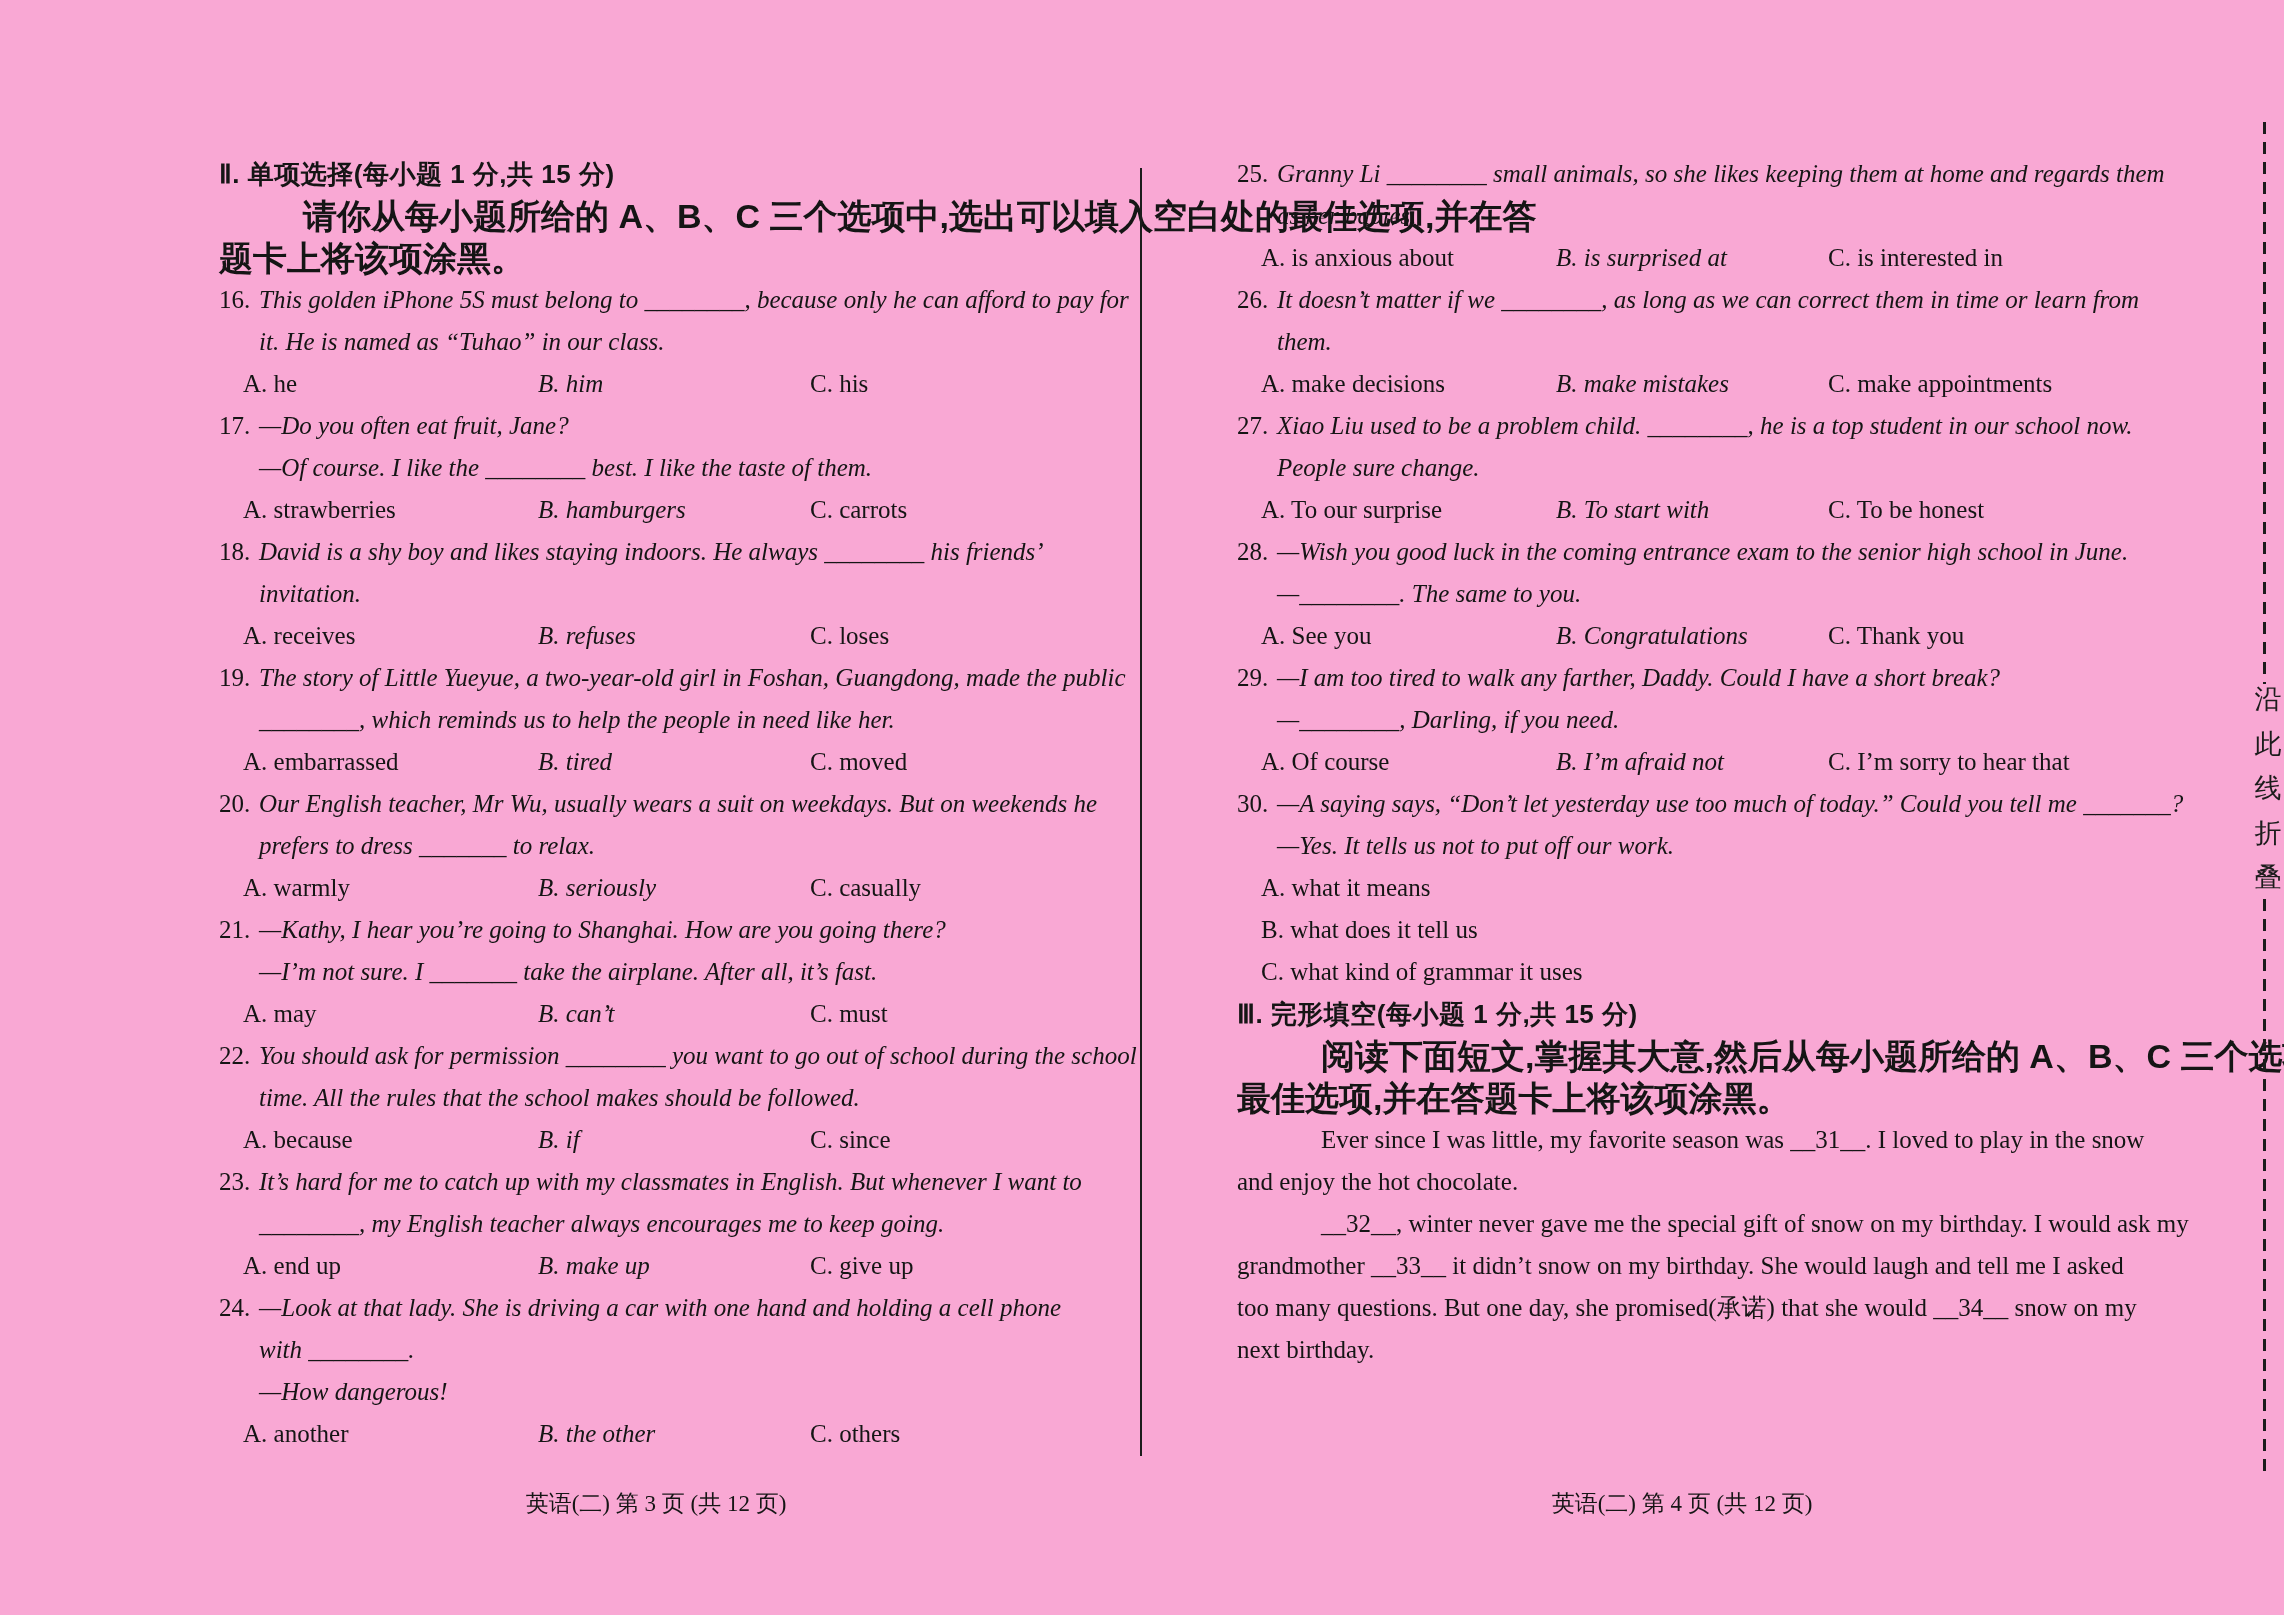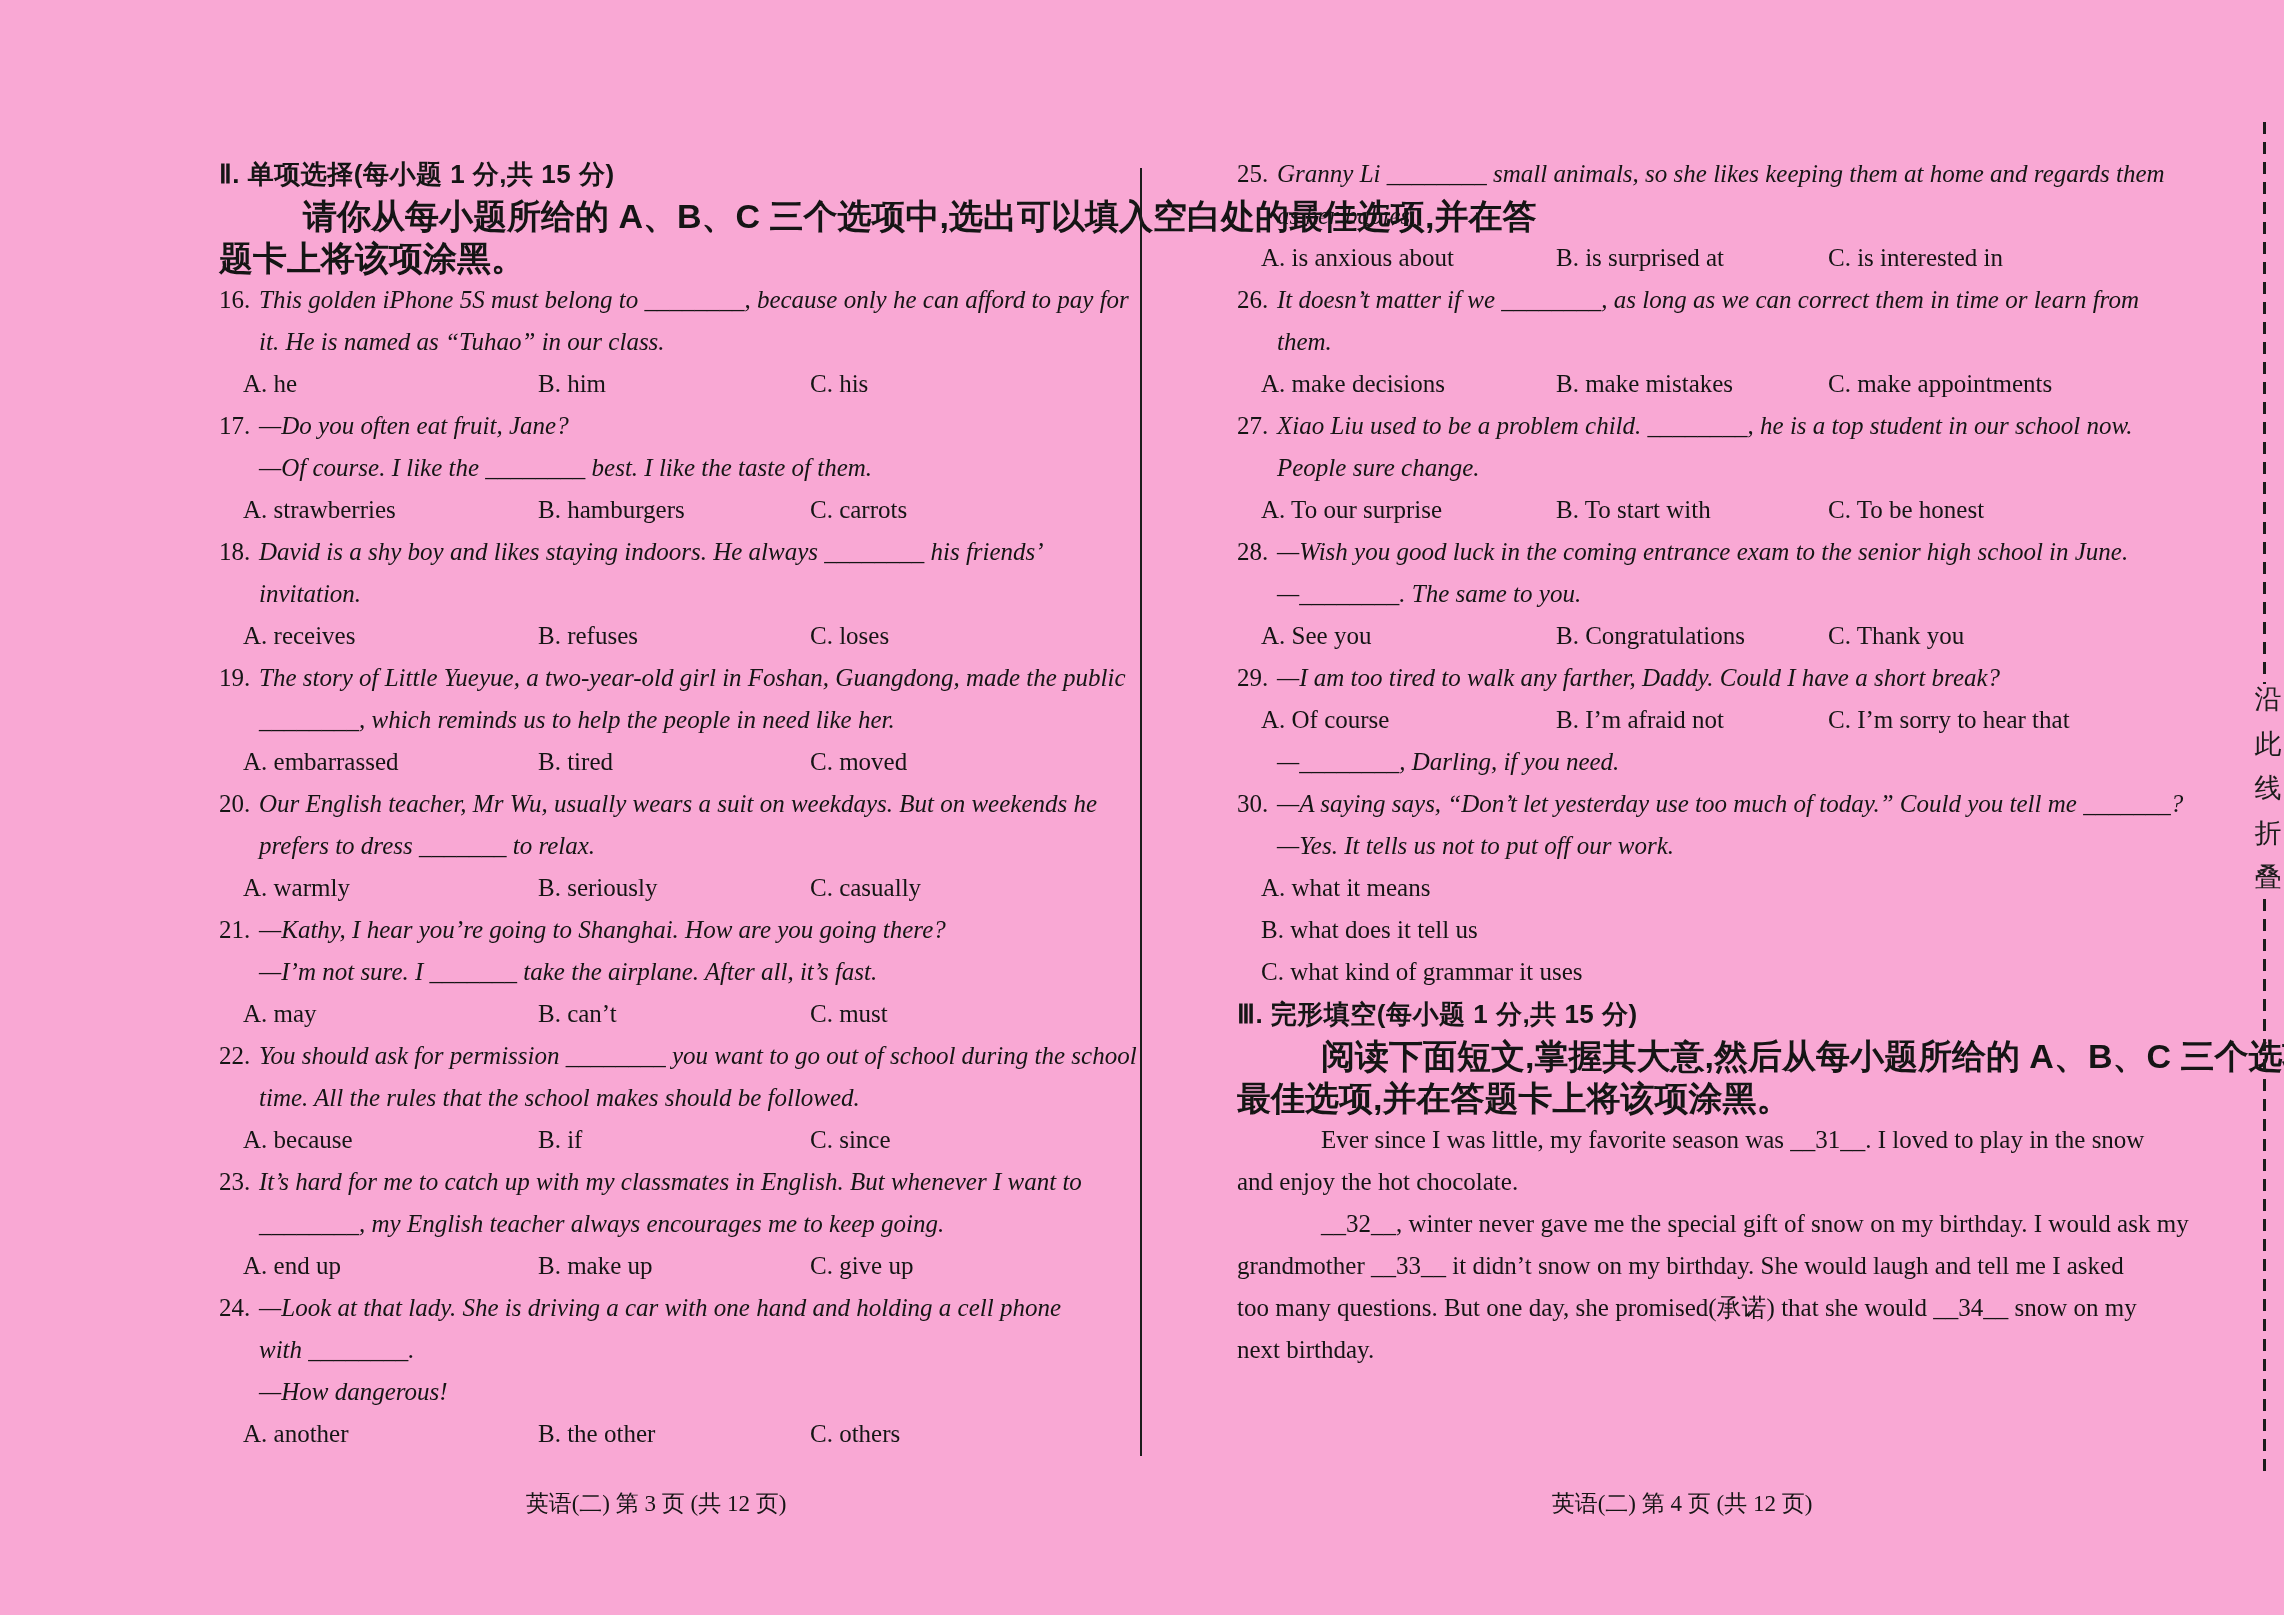--- a/index.html
+++ b/index.html
@@ -21,21 +21,21 @@
   }
   .instr{
     font-family:"Liberation Sans", sans-serif;
     font-weight:bold;font-size:34px;
   }
   .ind{padding-left:84px;}
   .qnum{position:absolute;left:0;}
   .qtext{display:inline-block;padding-left:40px;font-style:italic;}
   .opt{position:absolute;}
   .oa{left:24px;}
-  .ob{left:319px;}
+  .ob{left:319px;font-style:italic;}
   .oc{left:591px;}
   .footer{
     position:absolute;top:1483px;height:42px;line-height:42px;
     font-size:23px;text-align:center;
   }
   .footer-left{left:219px;width:874px;}
   .footer-right{left:1245px;width:874px;}
   .divider{
     position:absolute;left:1140px;top:168px;width:2.1px;height:1288px;
     background:#1c1c1c;
@@ -181,26 +181,26 @@
           <div class="line"><span class="qnum">28.</span><span class="qtext">—Wish you good luck in the coming entrance exam to the senior high school in June.</span></div>
           <div class="line"><span class="qtext">—________. The same to you.</span></div>
           <div class="line">
             <span class="opt oa">A. See you</span>
             <span class="opt ob">B. Congratulations</span>
             <span class="opt oc">C. Thank you</span>
           </div>
         </div>
         <div class="q">
           <div class="line"><span class="qnum">29.</span><span class="qtext">—I am too tired to walk any farther, Daddy. Could I have a short break?</span></div>
+          <div class="line"><span class="qtext">—________, Darling, if you need.</span></div>
           <div class="line">
             <span class="opt oa">A. Of course</span>
             <span class="opt ob">B. I’m afraid not</span>
             <span class="opt oc">C. I’m sorry to hear that</span>
           </div>
-          <div class="line"><span class="qtext">—________, Darling, if you need.</span></div>
         </div>
         <div class="q">
           <div class="line"><span class="qnum">30.</span><span class="qtext">—A saying says, “Don’t let yesterday use too much of today.” Could you tell me _______?</span></div>
           <div class="line"><span class="qtext">—Yes. It tells us not to put off our work.</span></div>
           <div class="line">
             <span class="opt oa">A. what it means</span>
           </div>
           <div class="line">
             <span class="opt oa">B. what does it tell us</span>
           </div>

